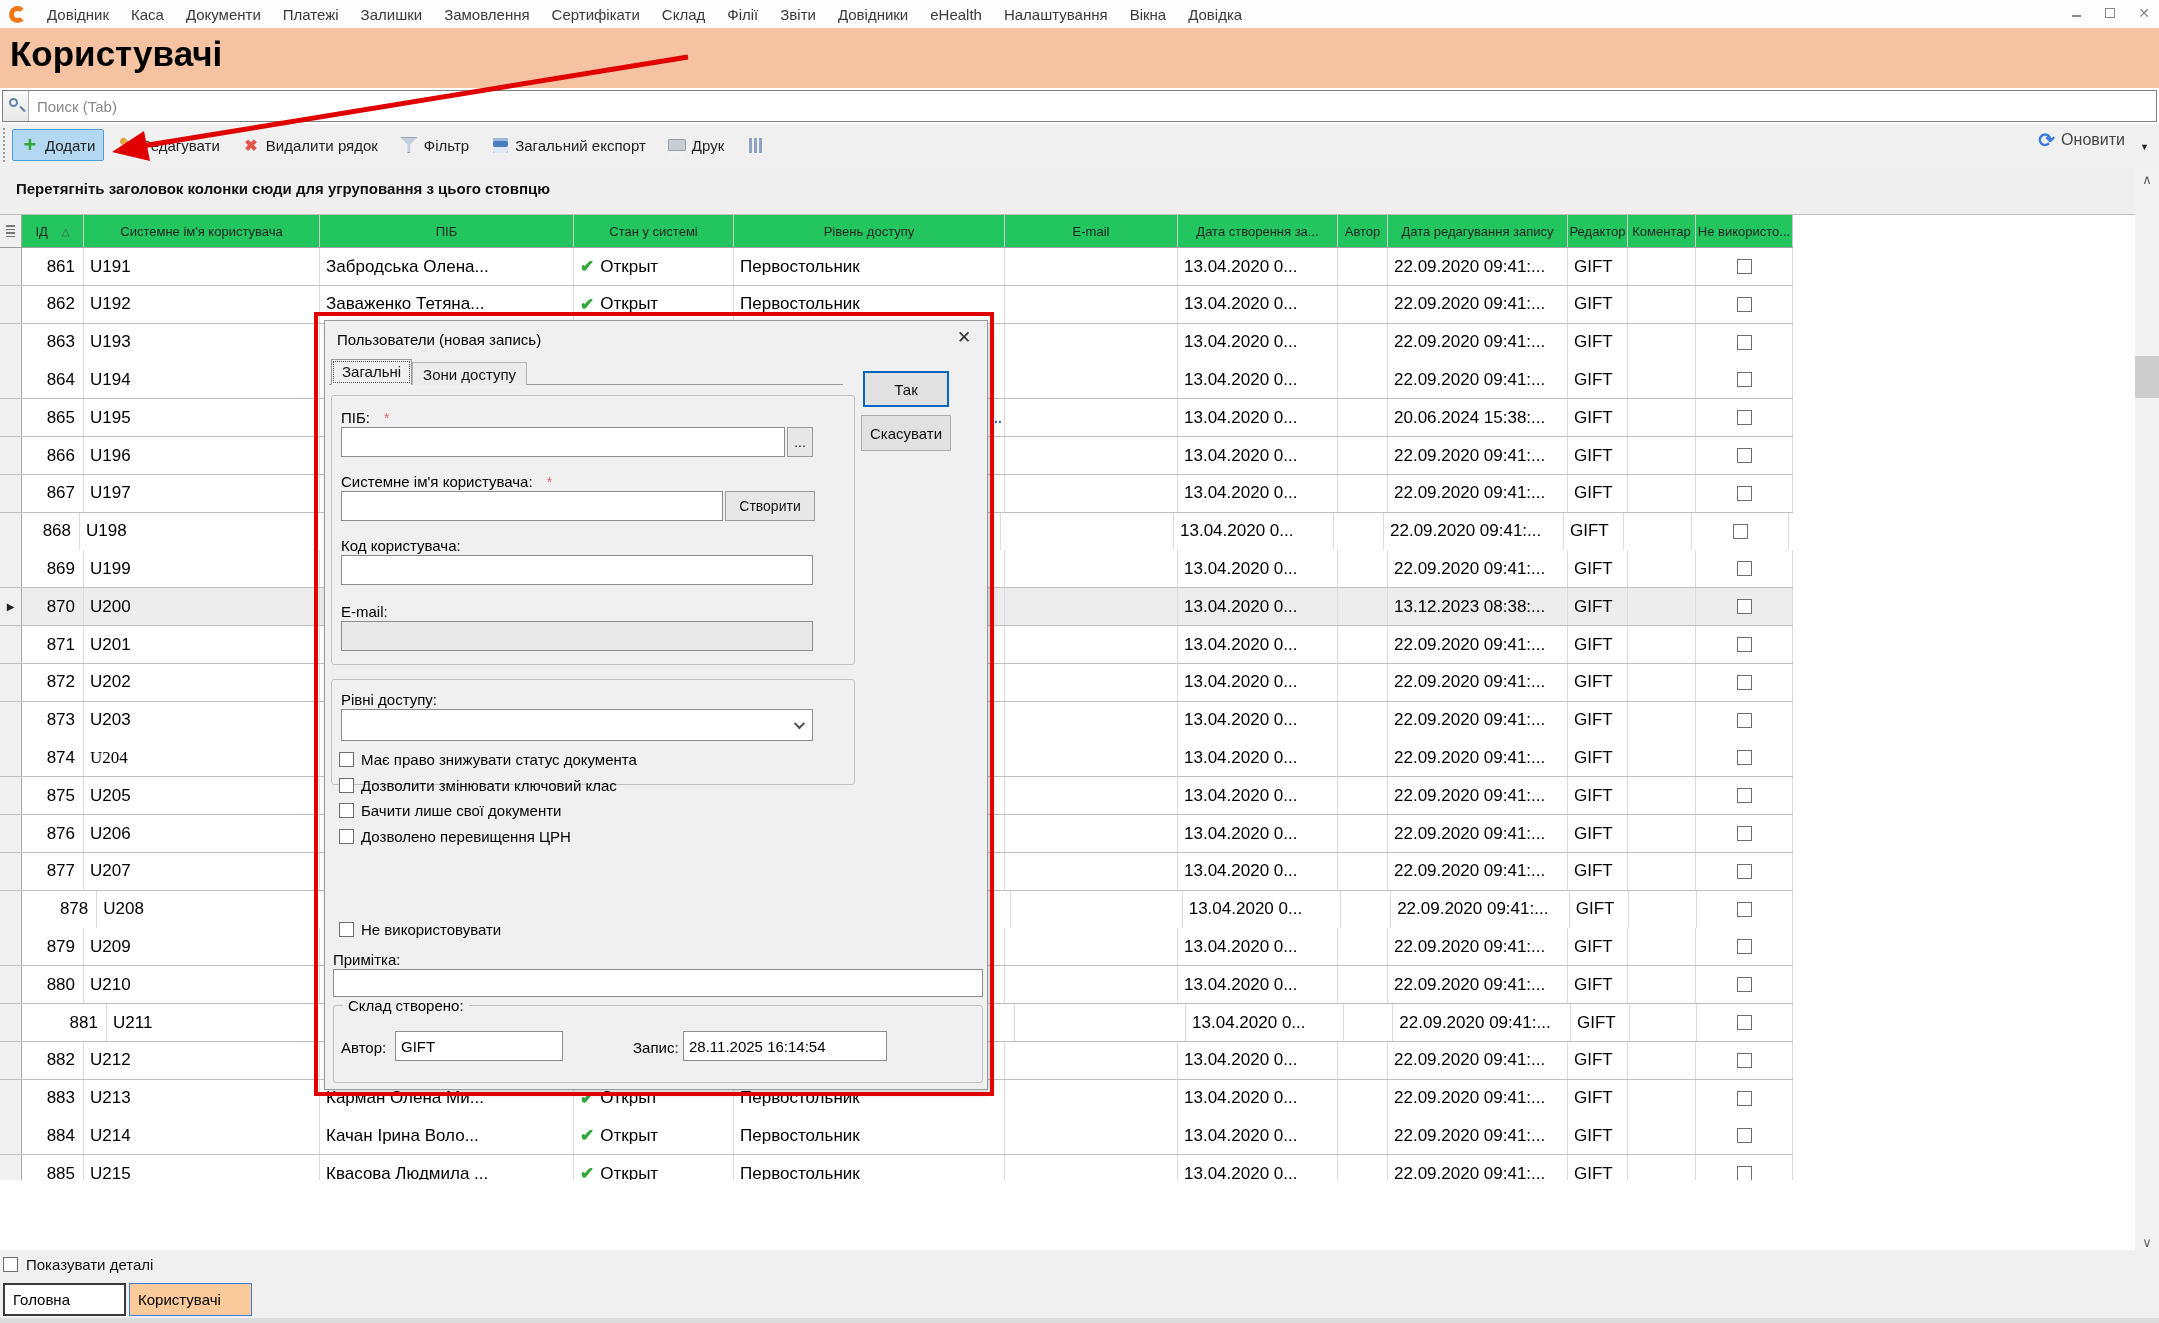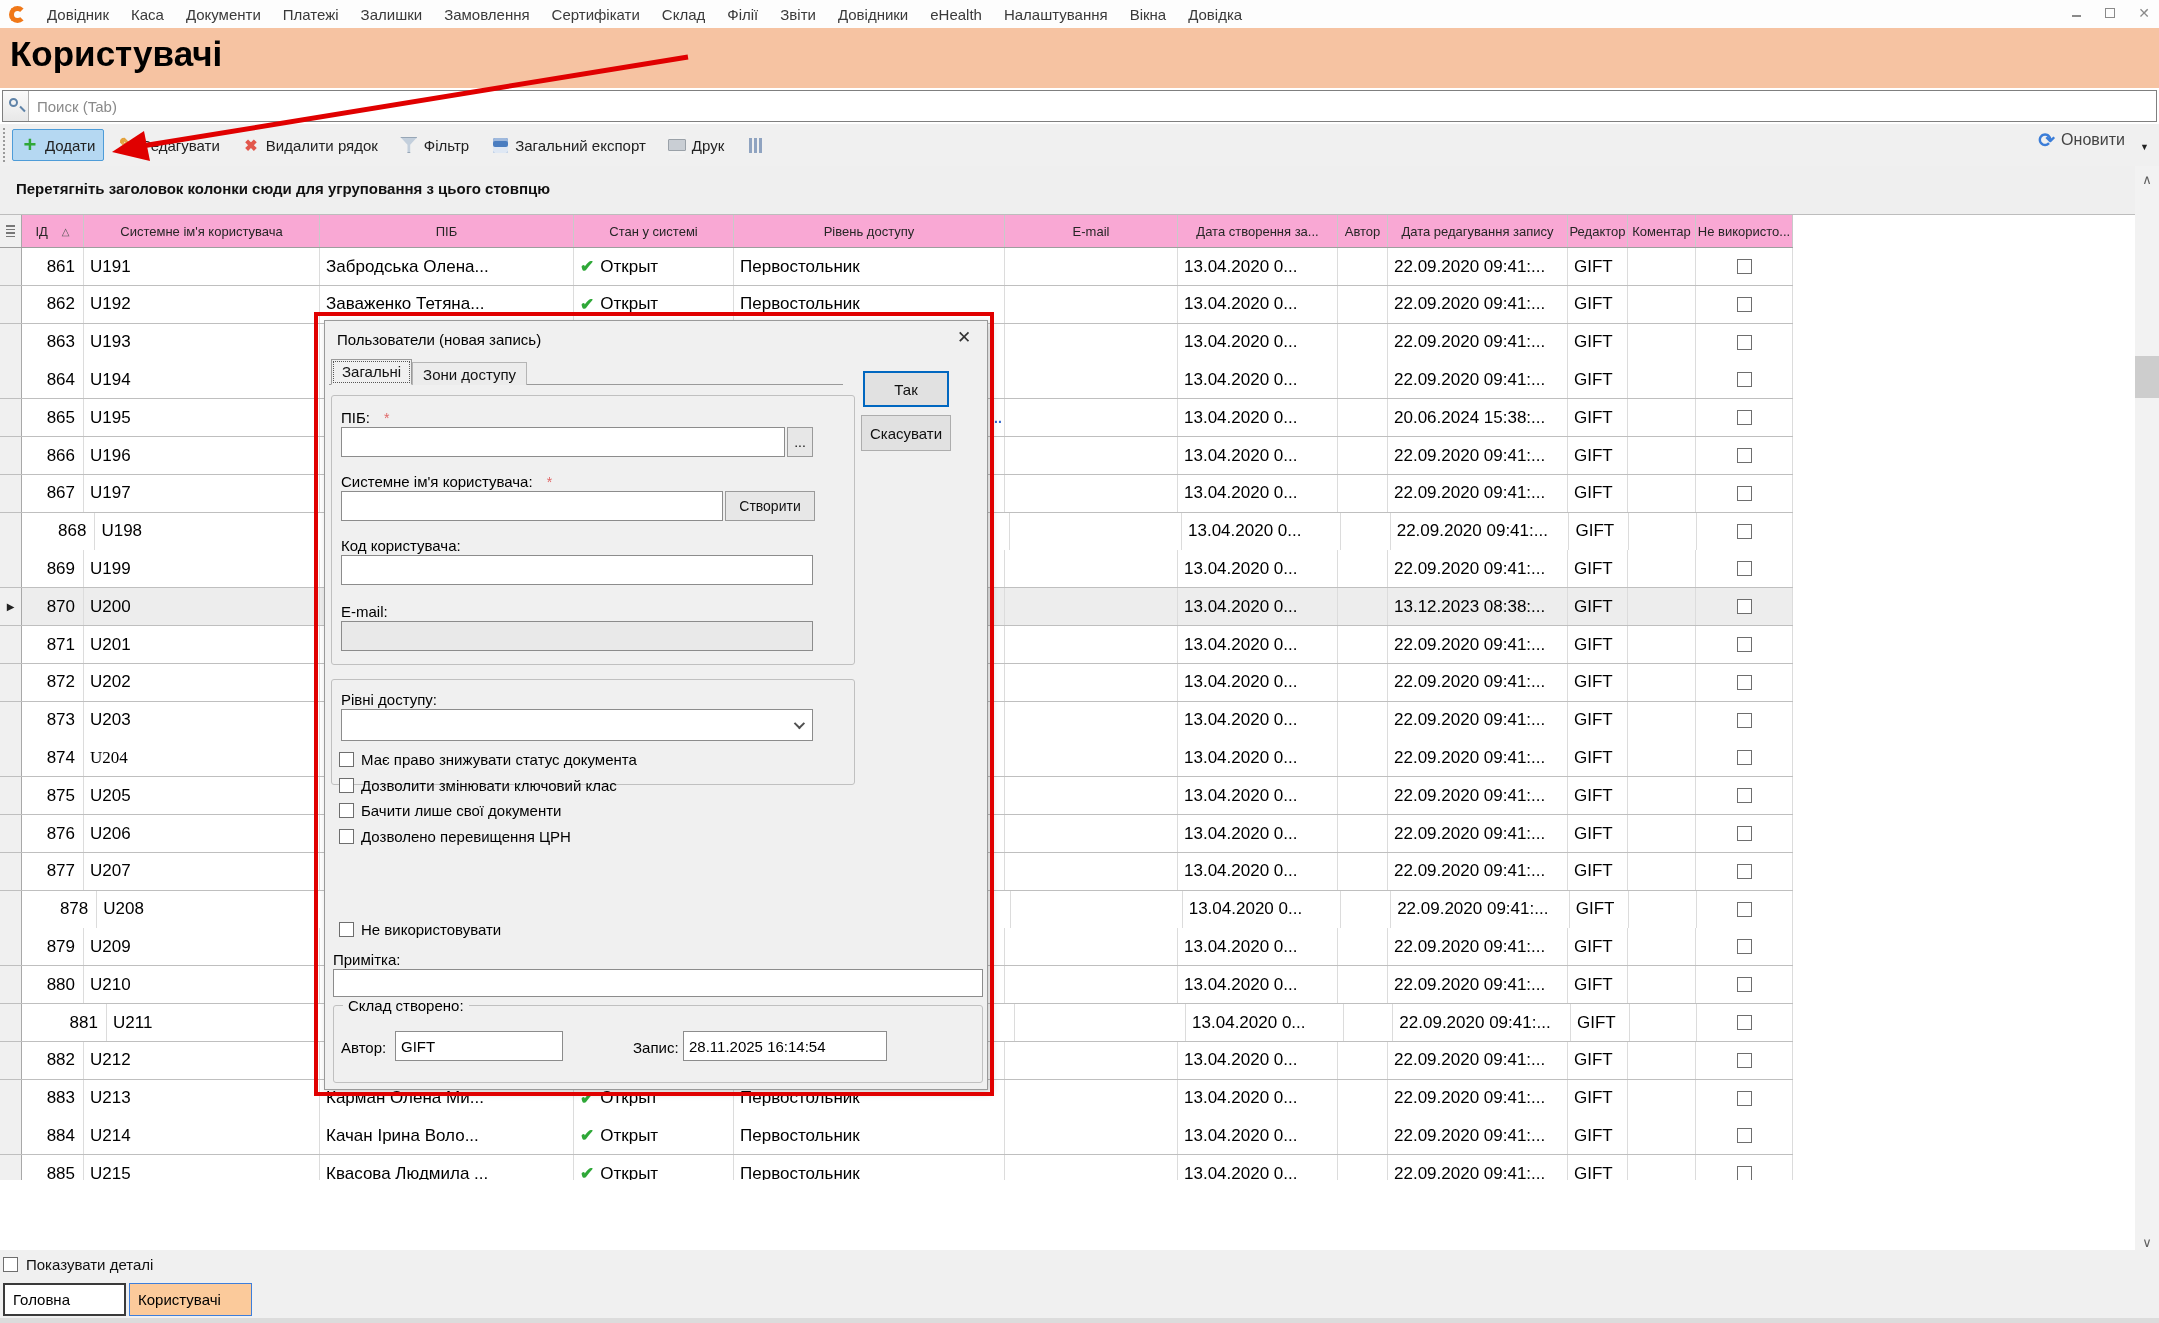--- a/index.html
+++ b/index.html
@@ -50,21 +50,21 @@
   .refresh-icon { color:#3b7dd8; font-size:20px; font-weight:bold; line-height:20px; }
   .refresh-label { font-size:16px; color:#444; }
   .tb-overflow { position:absolute; right:10px; top:18px; font-size:9px; color:#222; }
 
   
   .group-panel { position:absolute; left:0; top:166px; width:2135px; height:49px; background:#efefef; border-bottom:1px solid #bdbdbd; }
   .group-text { position:absolute; left:16px; top:14px; font-size:15px; font-weight:bold; color:#111; }
 
   
   .grid { position:absolute; left:0; top:215px; width:2135px; height:998px; background:#fff; }
-  .grid-header { position:absolute; left:0; top:0; height:33px; display:flex; border-bottom:1px solid #9e9e9e; background:#f9a8d4; }
+  .grid-header { position:absolute; left:0; top:0; height:33px; display:flex; border-bottom:1px solid #9e9e9e; background:#22c55e; }
   .hcell { display:flex; align-items:center; justify-content:center; font-size:13px; color:#262626; border-right:1px solid #c9c9c9; overflow:hidden; white-space:nowrap; }
   .hcell.ind { background:#f0f0f0; border-right:1px solid #a8a8a8; justify-content:center; }
   .corner-icon { width:9px; height:12px; background:repeating-linear-gradient(0deg,#777 0 1.5px,transparent 1.5px 3.5px); }
   .sort-glyph { font-size:10px; color:#555; margin-left:14px; }
   .rows { position:absolute; left:0; top:33px; width:2135px; height:932px; overflow:hidden; }
   .trow { position:absolute; left:0; width:1793px; height:38px; display:flex; border-bottom:1px solid #bfbfbf; background:#fff; }
   .trow.current { background:#ededed; }
   .tcell { display:flex; align-items:center; font-size:17px; color:#000; border-right:1px solid #dcdcdc; overflow:hidden; white-space:nowrap; }
   .tcell.ind { background:#f0f0f0; border-right:1px solid #a8a8a8; justify-content:center; font-size:10px; color:#222; }
   .tcell.num { justify-content:flex-end; padding-right:8px; }
@@ -373,21 +373,21 @@
           <div class="tcell pad" style="width: 50px;"></div>
           <div class="tcell pad" style="width: 180px;">22.09.2020 09:41:...</div>
           <div class="tcell pad" style="width: 60px;">GIFT</div>
           <div class="tcell pad" style="width: 68px;"></div>
           <div class="tcell " style="width: 97px;">
             <div class="cbox"></div>
           </div>
         </div>
         <div class="trow" style="top: 264.6px;">
           <div class="tcell ind" style="width: 22px;"></div>
-          <div class="tcell num" style="width: 74px;">868</div>
+          <div class="tcell num" style="width: 58px;">868</div>
           <div class="tcell pad" style="width: 236px;">U198</div>
           <div class="tcell pad" style="width: 254px;"></div>
           <div class="tcell pad" style="width: 160px;"></div>
           <div class="tcell pad" style="width: 271px;"></div>
           <div class="tcell pad" style="width: 173px;"></div>
           <div class="tcell pad" style="width: 160px;">13.04.2020 0...</div>
           <div class="tcell pad" style="width: 50px;"></div>
           <div class="tcell pad" style="width: 180px;">22.09.2020 09:41:...</div>
           <div class="tcell pad" style="width: 60px;">GIFT</div>
           <div class="tcell pad" style="width: 68px;"></div>

